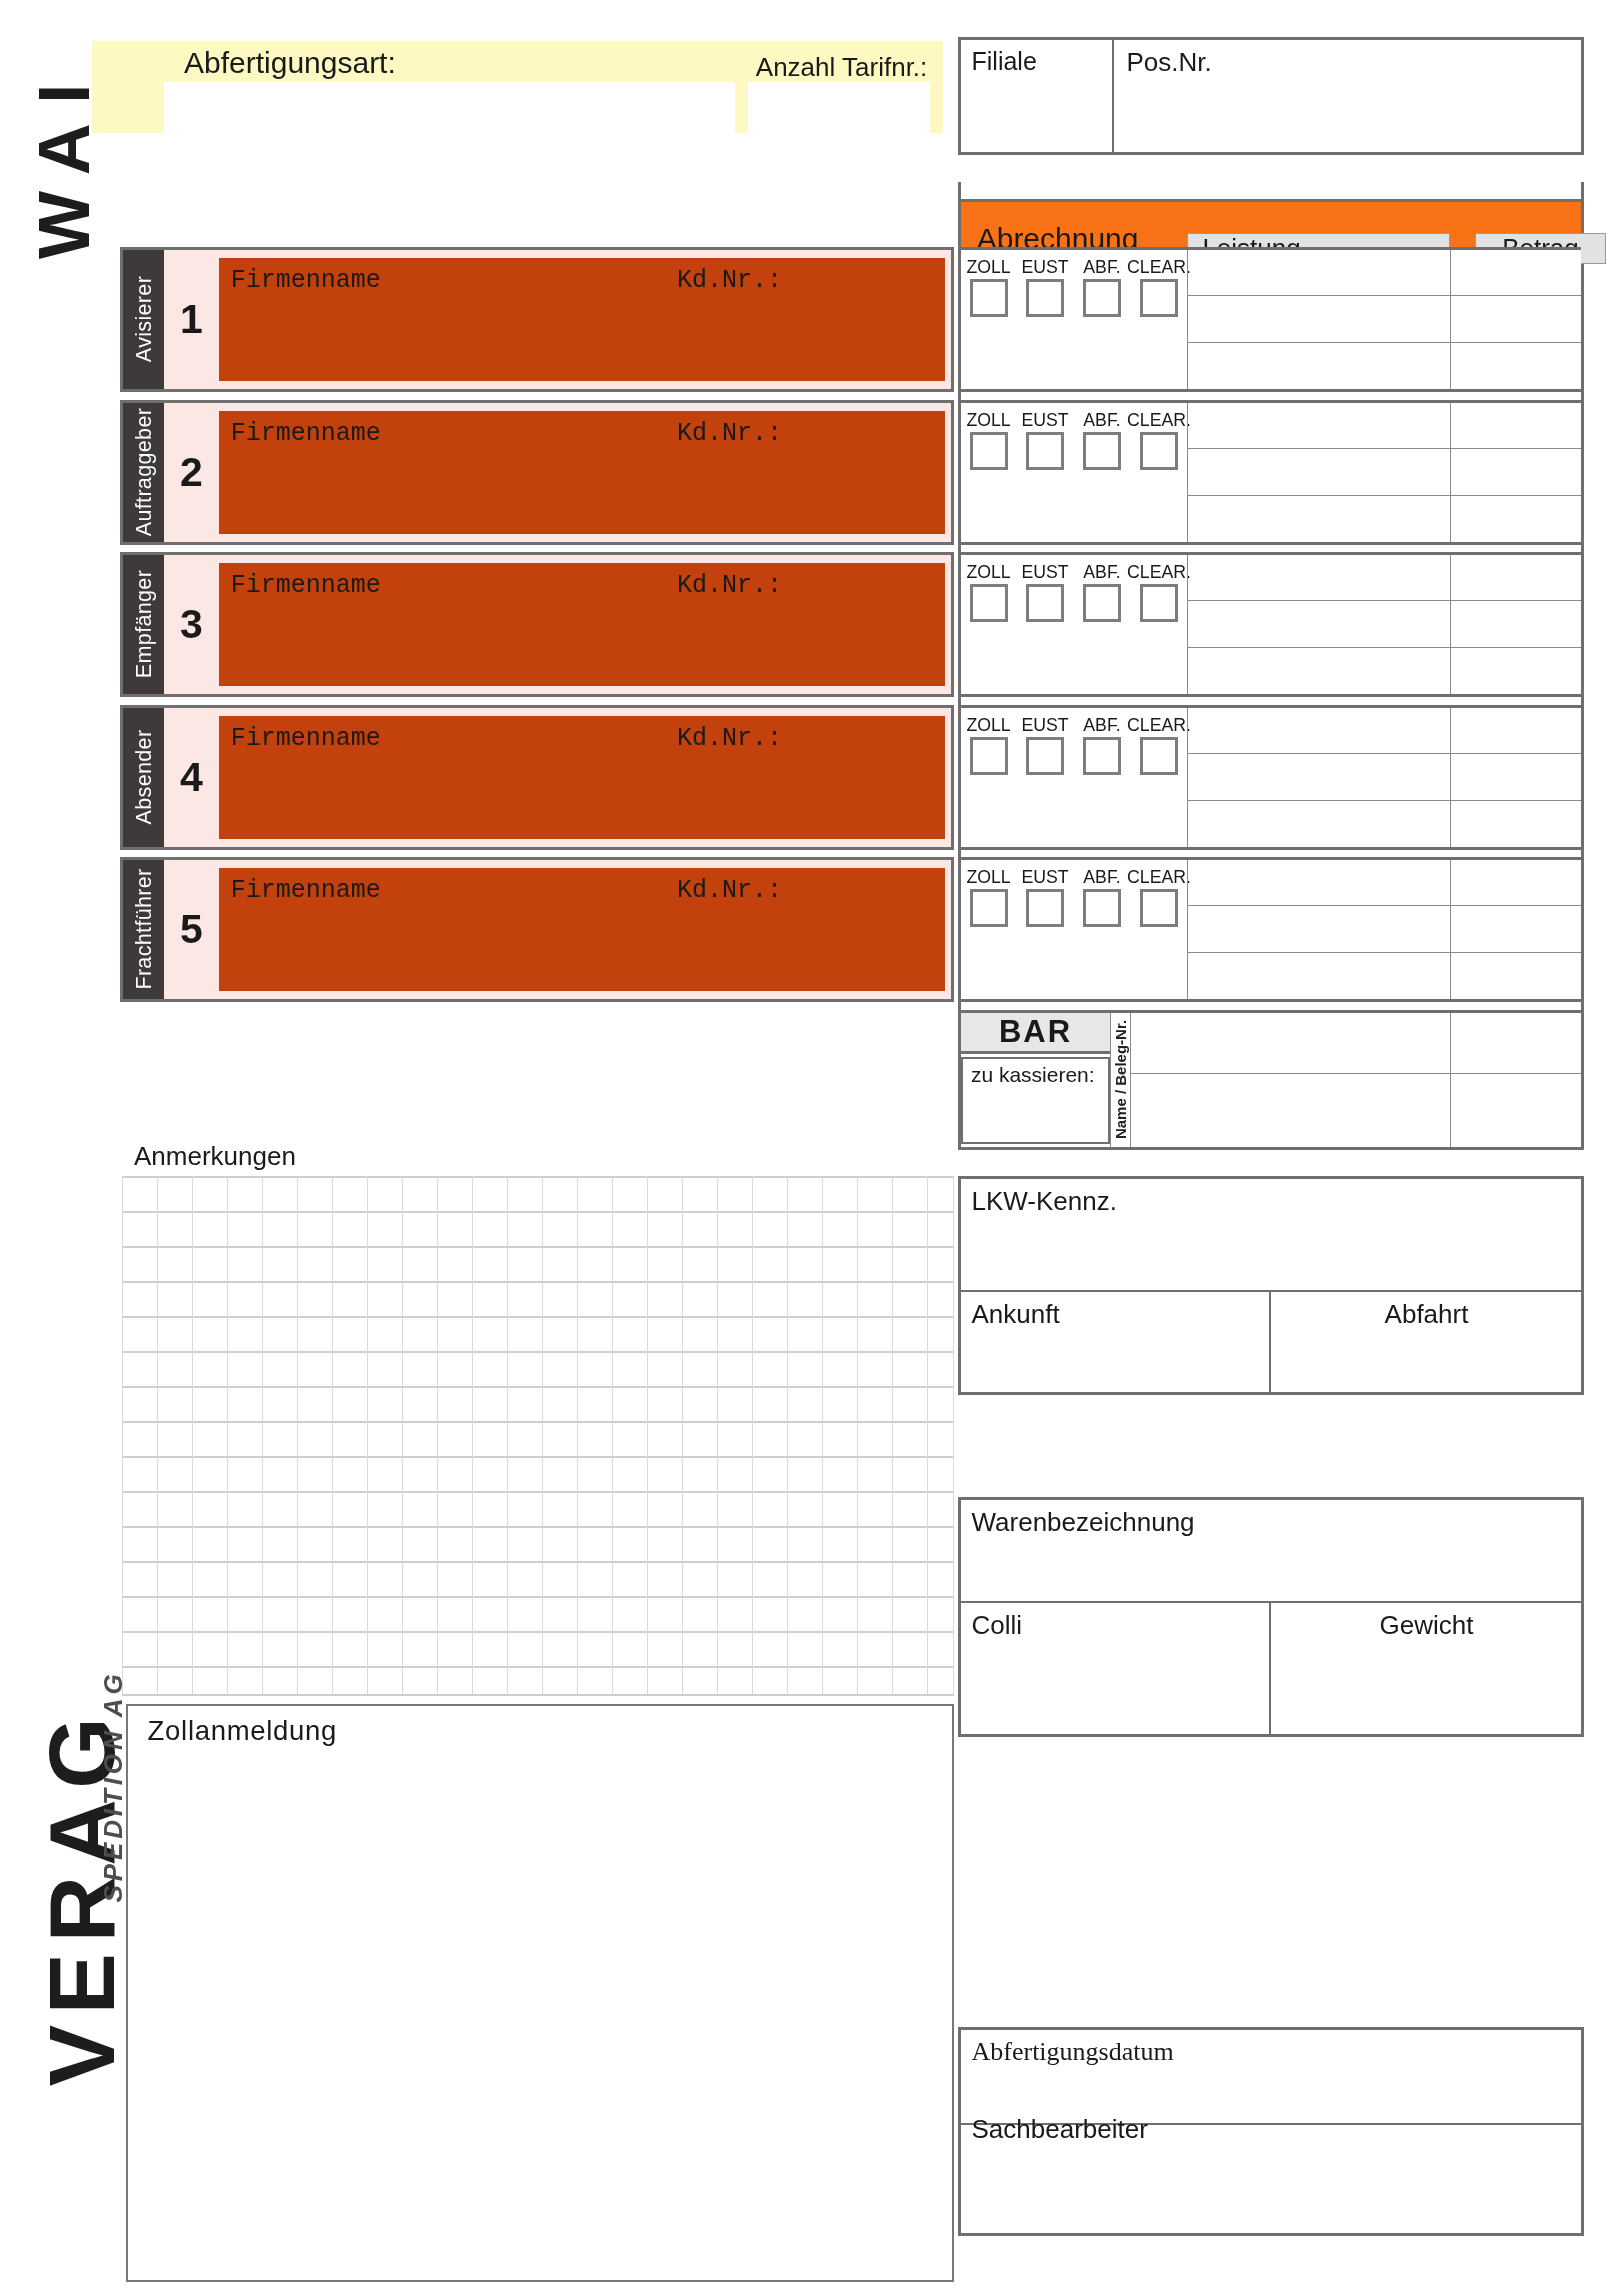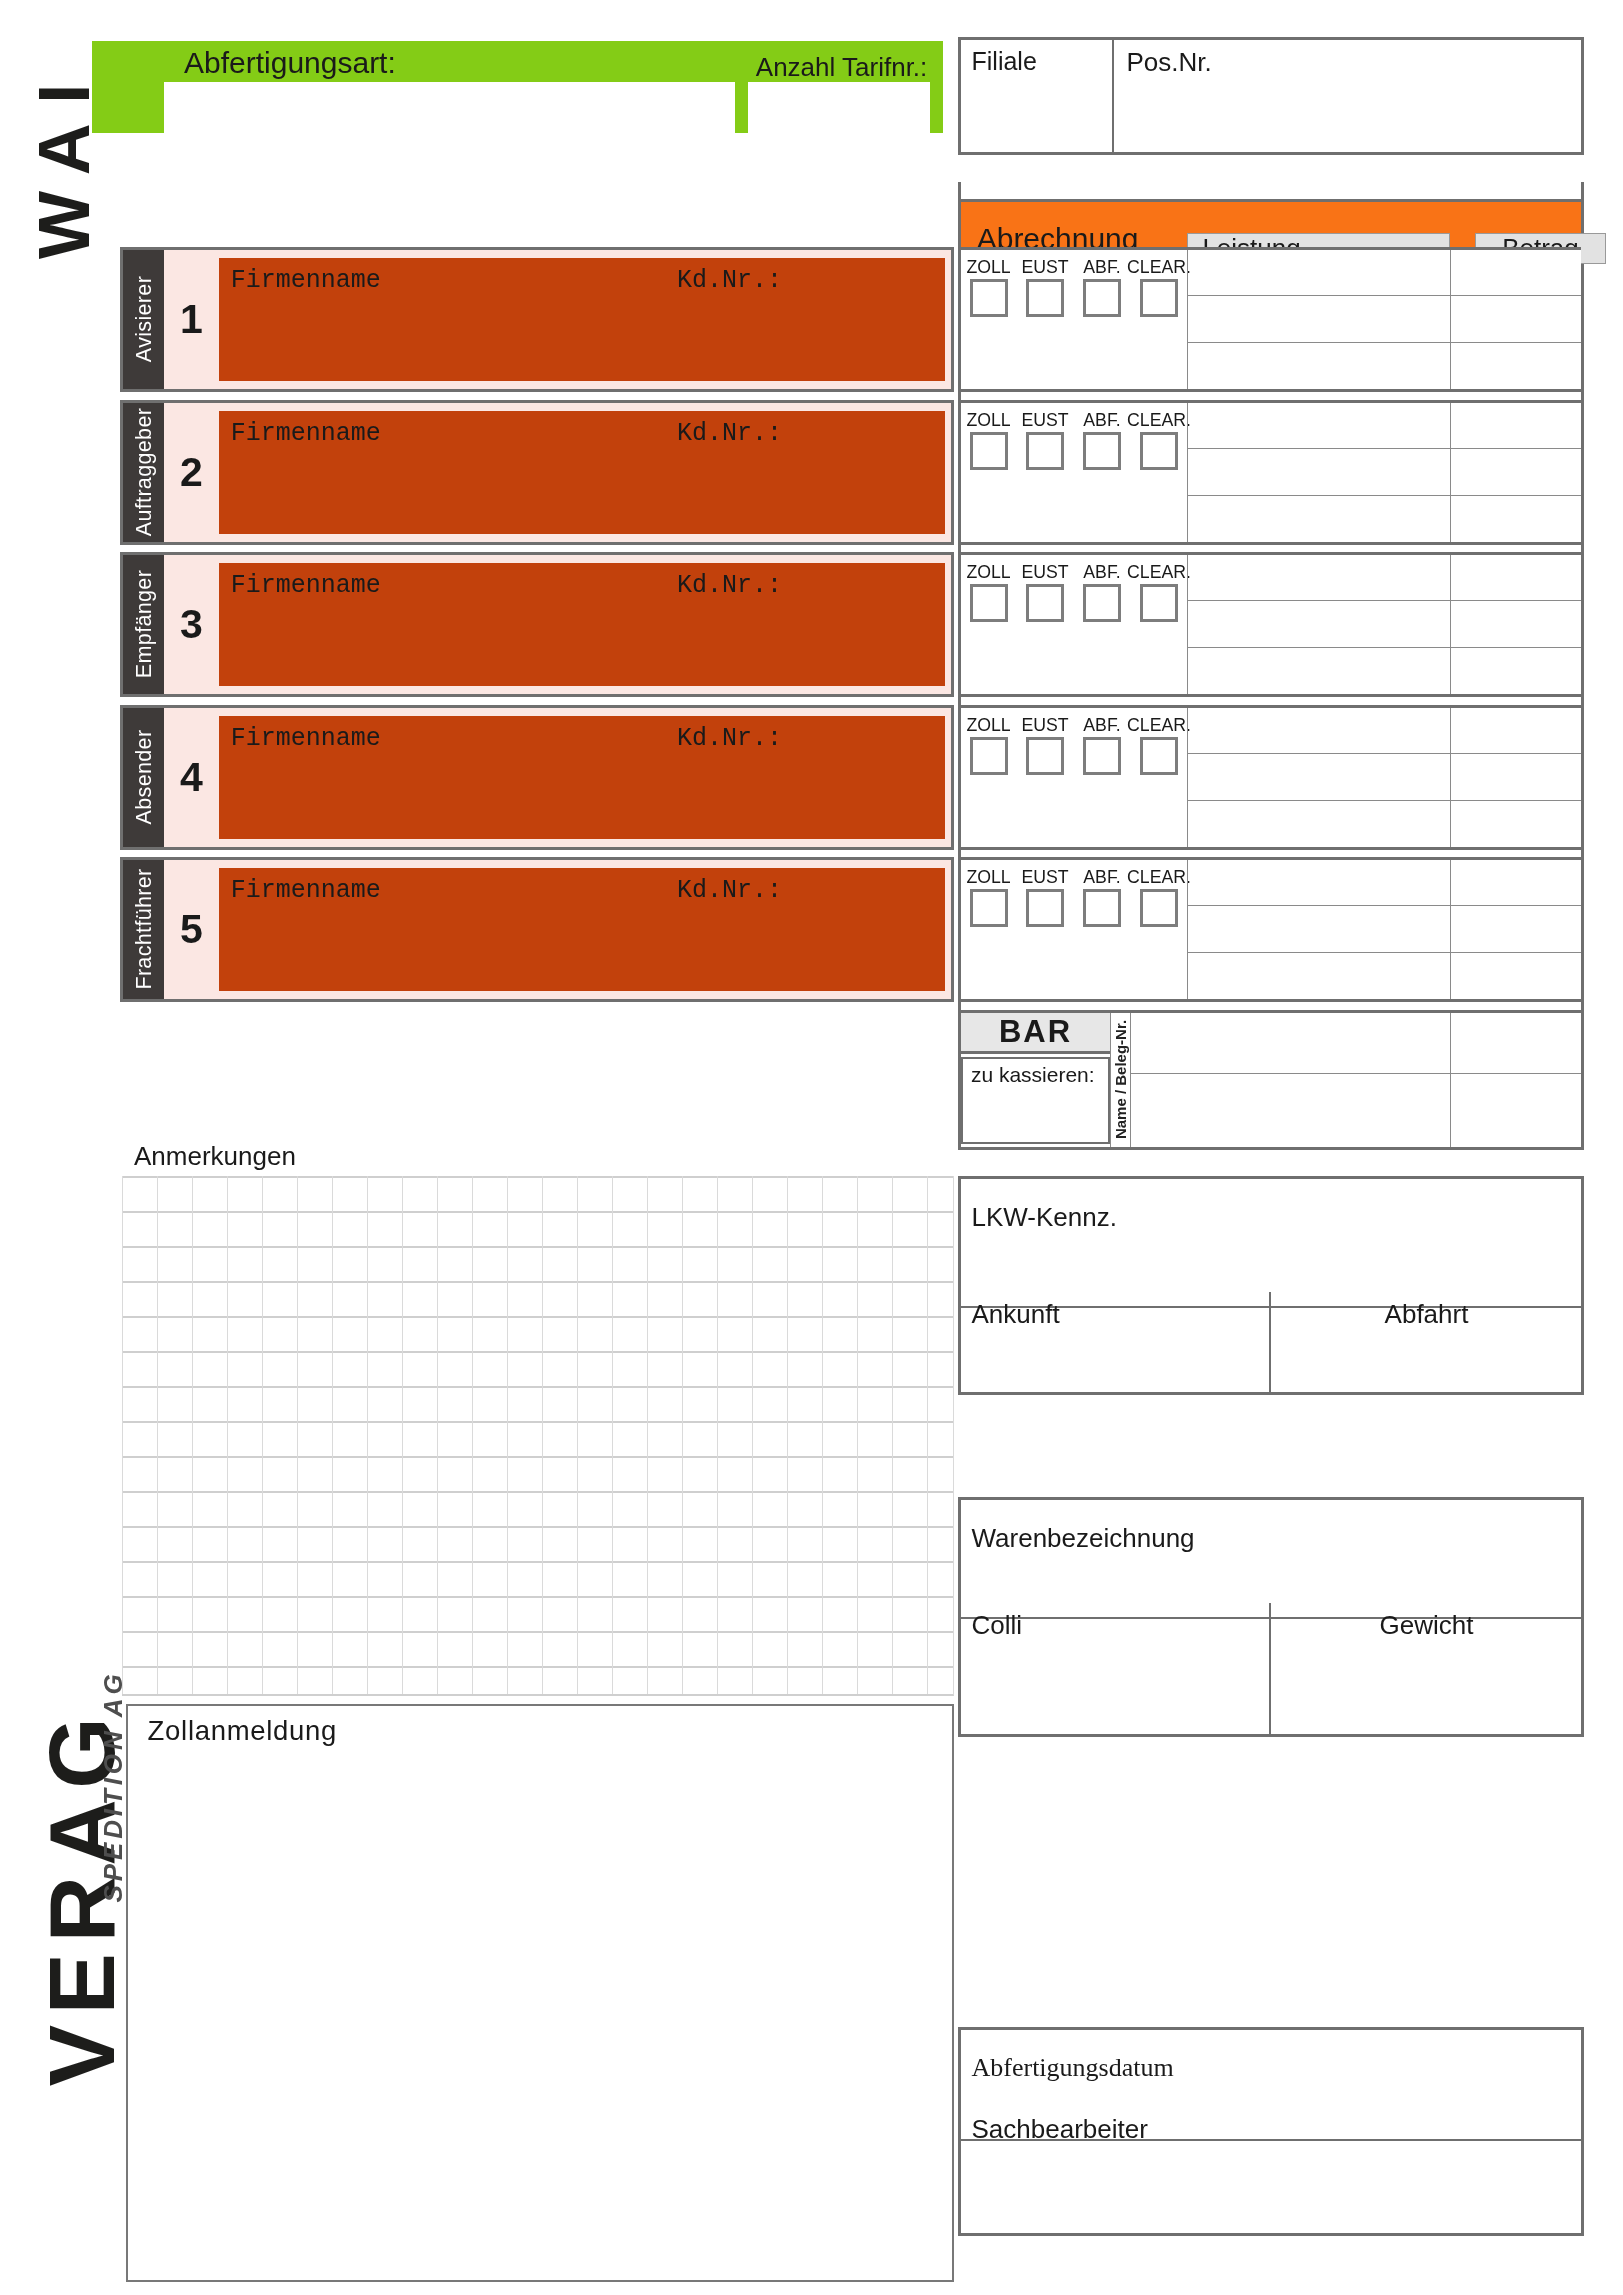--- a/index.html
+++ b/index.html
@@ -11,21 +11,21 @@
   }
   .abs { position: absolute; }
   .vtext {
     position: absolute; transform-origin: 0 0; transform: rotate(-90deg);
     display: flex; align-items: center; justify-content: center; white-space: nowrap;
   }
 
   
   .wai { left: 18.3px; top: 283px; width: 243px; height: 92px;
          font-size: 72px; font-weight: bold; letter-spacing: 19.6px; color: #1d1d1b; }
-  .topgray { left: 92px; top: 41px; width: 851px; height: 92px; background: #84cc16; }
+  .topgray { left: 92px; top: 41px; width: 851px; height: 92px; background: #fef9c3; }
   .topgray .lbl1 { position: absolute; left: 92px; top: 5.2px; font-size: 30px; }
   .topgray .lbl2 { position: absolute; right: 15.7px; top: 10.5px; font-size: 26px; }
   .topgray .inp1 { position: absolute; left: 72px; top: 41px; width: 571px; height: 67px; background: #fff; }
   .topgray .inp2 { position: absolute; left: 656px; top: 41px; width: 182px; height: 67px; background: #fff; }
 
   .filialebox { left: 958px; top: 37px; width: 626px; height: 118px;
                 border: 3.9px solid #6f6f6f; background: #fff; }
   .fcell { position: absolute; left: 0; top: 0; bottom: 0; width: 153px;
            border-right: 2px solid #6f6f6f; padding: 6.5px 10.5px; font-size: 25px; }
   .pcell { position: absolute; left: 155px; right: 0; top: 0; bottom: 0;
@@ -92,21 +92,21 @@
       linear-gradient(to right, #dadada 1.3px, transparent 1.3px),
       linear-gradient(to bottom, #cfcfcf 2px, transparent 2px);
     background-size: 35px 35px;
     border-right: 1.3px solid #dadada; border-bottom: 2px solid #cfcfcf; }
 
   
   .infobox { position: absolute; left: 958px; width: 626px;
              border: 3.3px solid #6f6f6f; background: #fff; }
   .boxlabel { display: block; padding: 6.5px 10.5px; font-size: 26px; }
   .lkwbox { top: 1176px; height: 219px; }
-  .cell-top { position: absolute; left: 0; right: 0; top: 0; border-bottom: 2.6px solid #6f6f6f; margin-top: 16px; }
+  .cell-top { position: absolute; left: 0; right: 0; top: 0; border-bottom: 2.6px solid #6f6f6f; }
   .lkwbox .cell-top { height: 113px; }
   .cell-bl { position: absolute; left: 0; bottom: 0; width: 310px; border-right: 2px solid #6f6f6f; }
   .cell-br { position: absolute; left: 311px; right: 0; bottom: 0; text-align: center; }
   .lkwbox .cell-bl, .lkwbox .cell-br { top: 113px; }
   .warebox { top: 1497px; height: 240px; }
   .warebox .cell-top { height: 103px; }
   .warebox .cell-bl, .warebox .cell-br { top: 103px; }
 
   .zollbox { position: absolute; left: 126px; top: 1704px; width: 828px; height: 578px;
              border: 2.6px solid #787878; background: #fff; }

